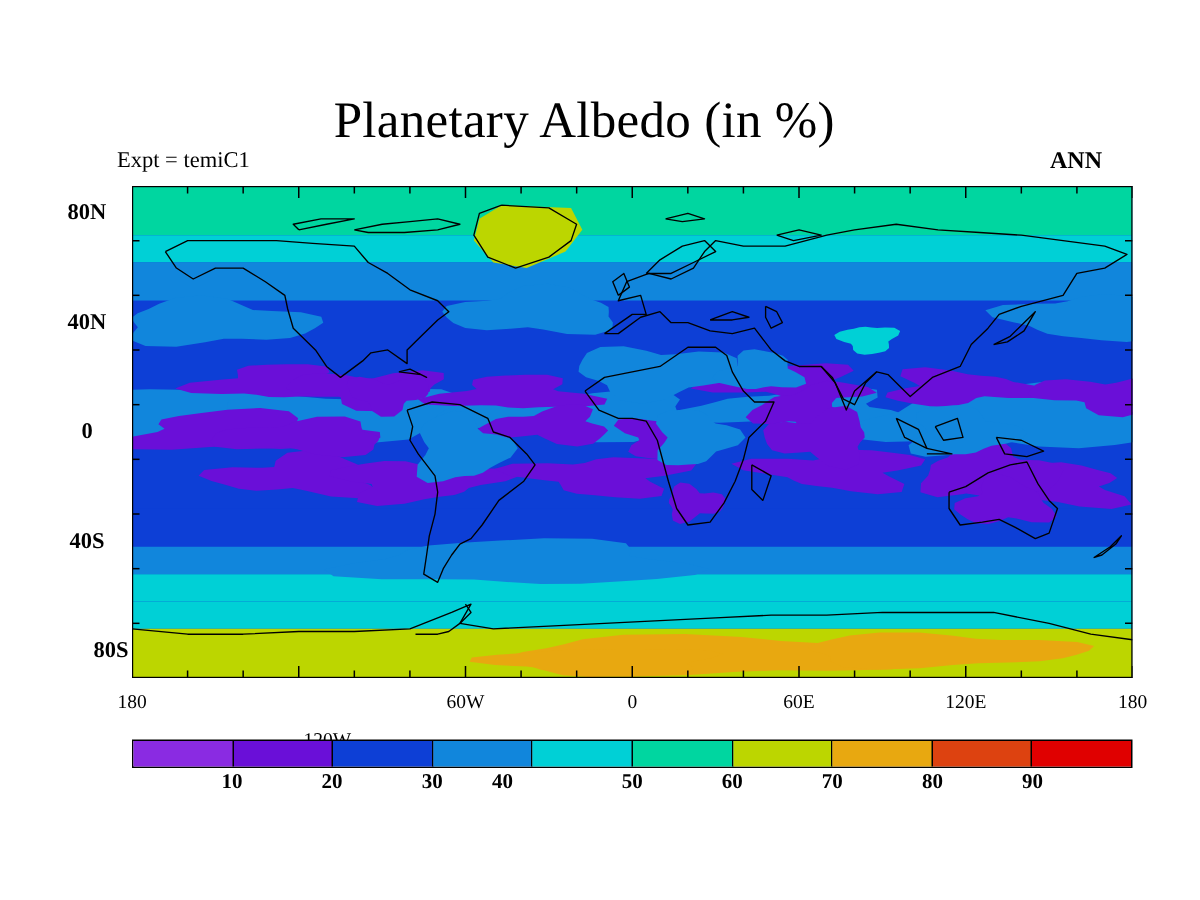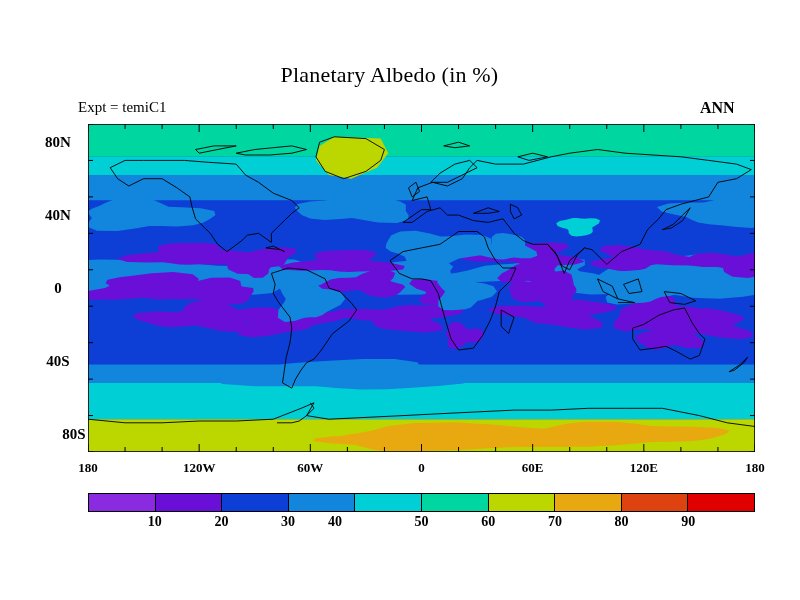--- a/index.html
+++ b/index.html
@@ -7,34 +7,34 @@
     width:800px;height:600px;background:#ffffff;
     font-family:"Liberation Serif", serif;
     overflow:hidden;position:relative;
   }
   #stage{position:absolute;left:0;top:0;width:800px;height:600px;}
 
   .txt{position:absolute;white-space:nowrap;color:#000;}
 
   #title{
     left:0;top:62px;width:779px;text-align:center;
-    font-size:22px;letter-spacing:.2px;
+    font-size:34px;letter-spacing:.2px;
   }
   #subtitle{
     left:0;top:94px;width:800px;text-align:center;
     font-size:13px;font-weight:bold;
   }
   #expt{left:78px;top:99px;font-size:15px;}
   #ann{left:700px;top:99px;font-size:16px;font-weight:bold;}
 
   #plotwrap{position:absolute;left:88px;top:124px;width:667px;height:328px;}
   #plotsvg{display:block;width:667px;height:328px;}
 
   .ylab{font-size:15px;font-weight:bold;text-align:center;width:44px;}
-  .xlab{font-size:13px;font-weight:bold;text-align:center;width:70px;}
+  .xlab{font-size:13px;font-weight:normal;text-align:center;width:70px;}
 
   #cbwrap{position:absolute;left:88px;top:493px;width:667px;height:19px;
           border:1px solid #000;box-sizing:border-box;display:flex;}
   .cbcell{flex:1 1 0;height:100%;border-right:1px solid #000;box-sizing:border-box;}
   .cbcell:last-child{border-right:none;}
   .cblab{font-size:14px;font-weight:bold;text-align:center;width:40px;}
 </style>
 </head>
 <body>
 
@@ -197,21 +197,21 @@
 
   <div id="ylabels">
       <div class="txt ylab" style="left: 36px; top: 134.222px;">80N</div>
       <div class="txt ylab" style="left: 36px; top: 207.111px;">40N</div>
       <div class="txt ylab" style="left: 36px; top: 280px;">0</div>
       <div class="txt ylab" style="left: 36px; top: 352.889px;">40S</div>
       <div class="txt ylab" style="left: 52px; top: 425.778px;">80S</div>
     </div>
   <div id="xlabels">
       <div class="txt xlab" style="left: 53px; top: 460px;">180</div>
-      <div class="txt xlab" style="left: 164.167px; top: 460px;">120W</div>
+      <div class="txt xlab" style="left: 164.167px; top: 485px; text-align: right;">120W</div>
       <div class="txt xlab" style="left: 275.333px; top: 460px;">60W</div>
       <div class="txt xlab" style="left: 386.5px; top: 460px;">0</div>
       <div class="txt xlab" style="left: 497.667px; top: 460px;">60E</div>
       <div class="txt xlab" style="left: 608.833px; top: 460px;">120E</div>
       <div class="txt xlab" style="left: 720px; top: 460px;">180</div>
     </div>
 
   <div id="cbwrap">
       <div class="cbcell" title="&lt;10" style="background: rgb(138, 43, 226);"></div>
       <div class="cbcell" title="10-20" style="background: rgb(106, 15, 216);"></div>

